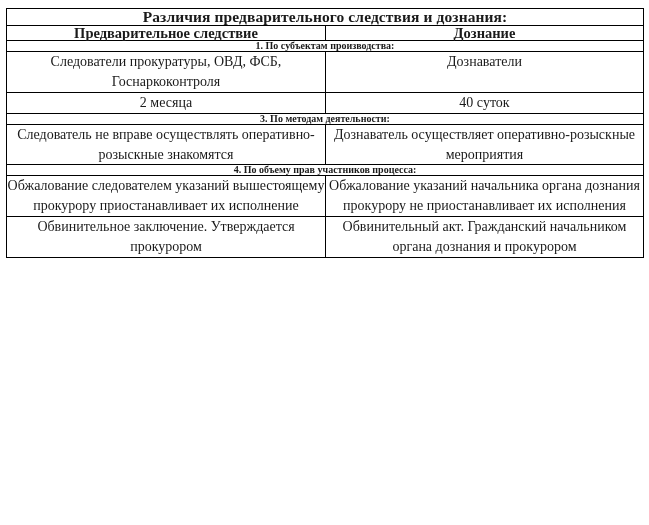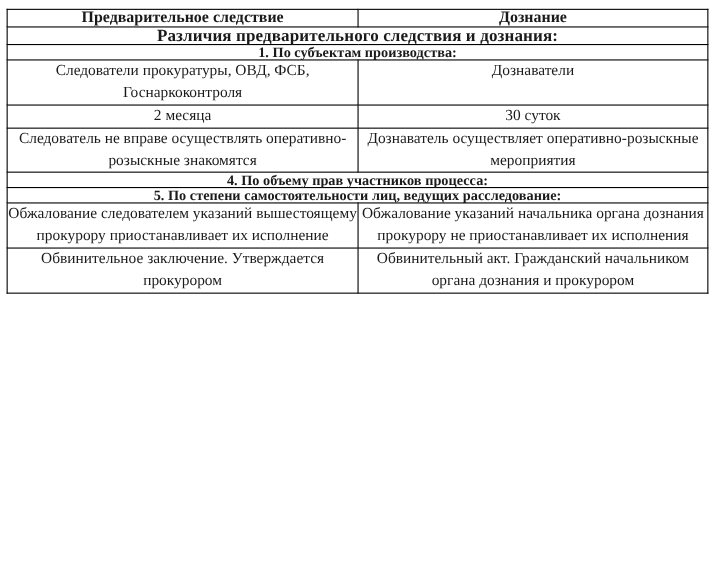--- a/index.html
+++ b/index.html
@@ -59,21 +59,21 @@
     font-weight: bold;
     font-size: 14.5px;
     line-height: 1.0;
     padding: 9px 4px 10px 4px;
   }
 
   
   td.section {
     text-align: center;
     font-weight: bold;
-    font-size: 13px;
+    font-size: 10px;
     line-height: 1.0;
     padding: 7px 4px 7px 4px;
   }
 
   
   td.body-cell {
     font-size: 14px;
     line-height: 1.42;
     padding: 3px 5px 4px 6px;
     font-weight: normal;
@@ -86,53 +86,53 @@
 <div class="page">
   <div class="table-wrap">
     <table class="cmp">
       <colgroup>
         <col class="c1">
         <col class="c2">
       </colgroup>
       <tbody>
 
         <tr>
-          <td class="colhead">Предварительное следствие</td>
-          <td class="colhead">Дознание</td>
+          <td class="title-cell" colspan="2">Различия предварительного следствия и дознания:</td>
         </tr>
 
         <tr>
-          <td class="title-cell" colspan="2">Различия предварительного следствия и дознания:</td>
+          <td class="colhead">Предварительное следствие</td>
+          <td class="colhead">Дознание</td>
         </tr>
 
         <tr>
           <td class="section" colspan="2">1. По субъектам производства:</td>
         </tr>
         <tr>
           <td class="body-cell">Следователи прокуратуры, ОВД, ФСБ, Госнаркоконтроля</td>
           <td class="body-cell">Дознаватели</td>
         </tr>
 
         <tr>
           <td class="body-cell">2 месяца</td>
-          <td class="body-cell">30 суток</td>
+          <td class="body-cell">40 суток</td>
         </tr>
 
+        <tr>
+          <td class="section" colspan="2">3. По методам деятельности:</td>
+        </tr>
         <tr>
           <td class="body-cell">Следователь не вправе осуществлять оперативно-розыскные знакомятся</td>
           <td class="body-cell">Дознаватель осуществляет оперативно-розыскные мероприятия</td>
         </tr>
 
         <tr>
           <td class="section" colspan="2">4. По объему прав участников процесса:</td>
         </tr>
 
-        <tr>
-          <td class="section" colspan="2">5. По степени самостоятельности лиц, ведущих расследование:</td>
-        </tr>
         <tr>
           <td class="body-cell">Обжалование следователем указаний вышестоящему прокурору приостанавливает их исполнение</td>
           <td class="body-cell">Обжалование указаний начальника органа дознания прокурору не приостанавливает их исполнения</td>
         </tr>
 
         <tr>
           <td class="body-cell">Обвинительное заключение. Утверждается прокурором</td>
           <td class="body-cell">Обвинительный акт. Гражданский начальником органа дознания и прокурором</td>
         </tr>
       </tbody>

